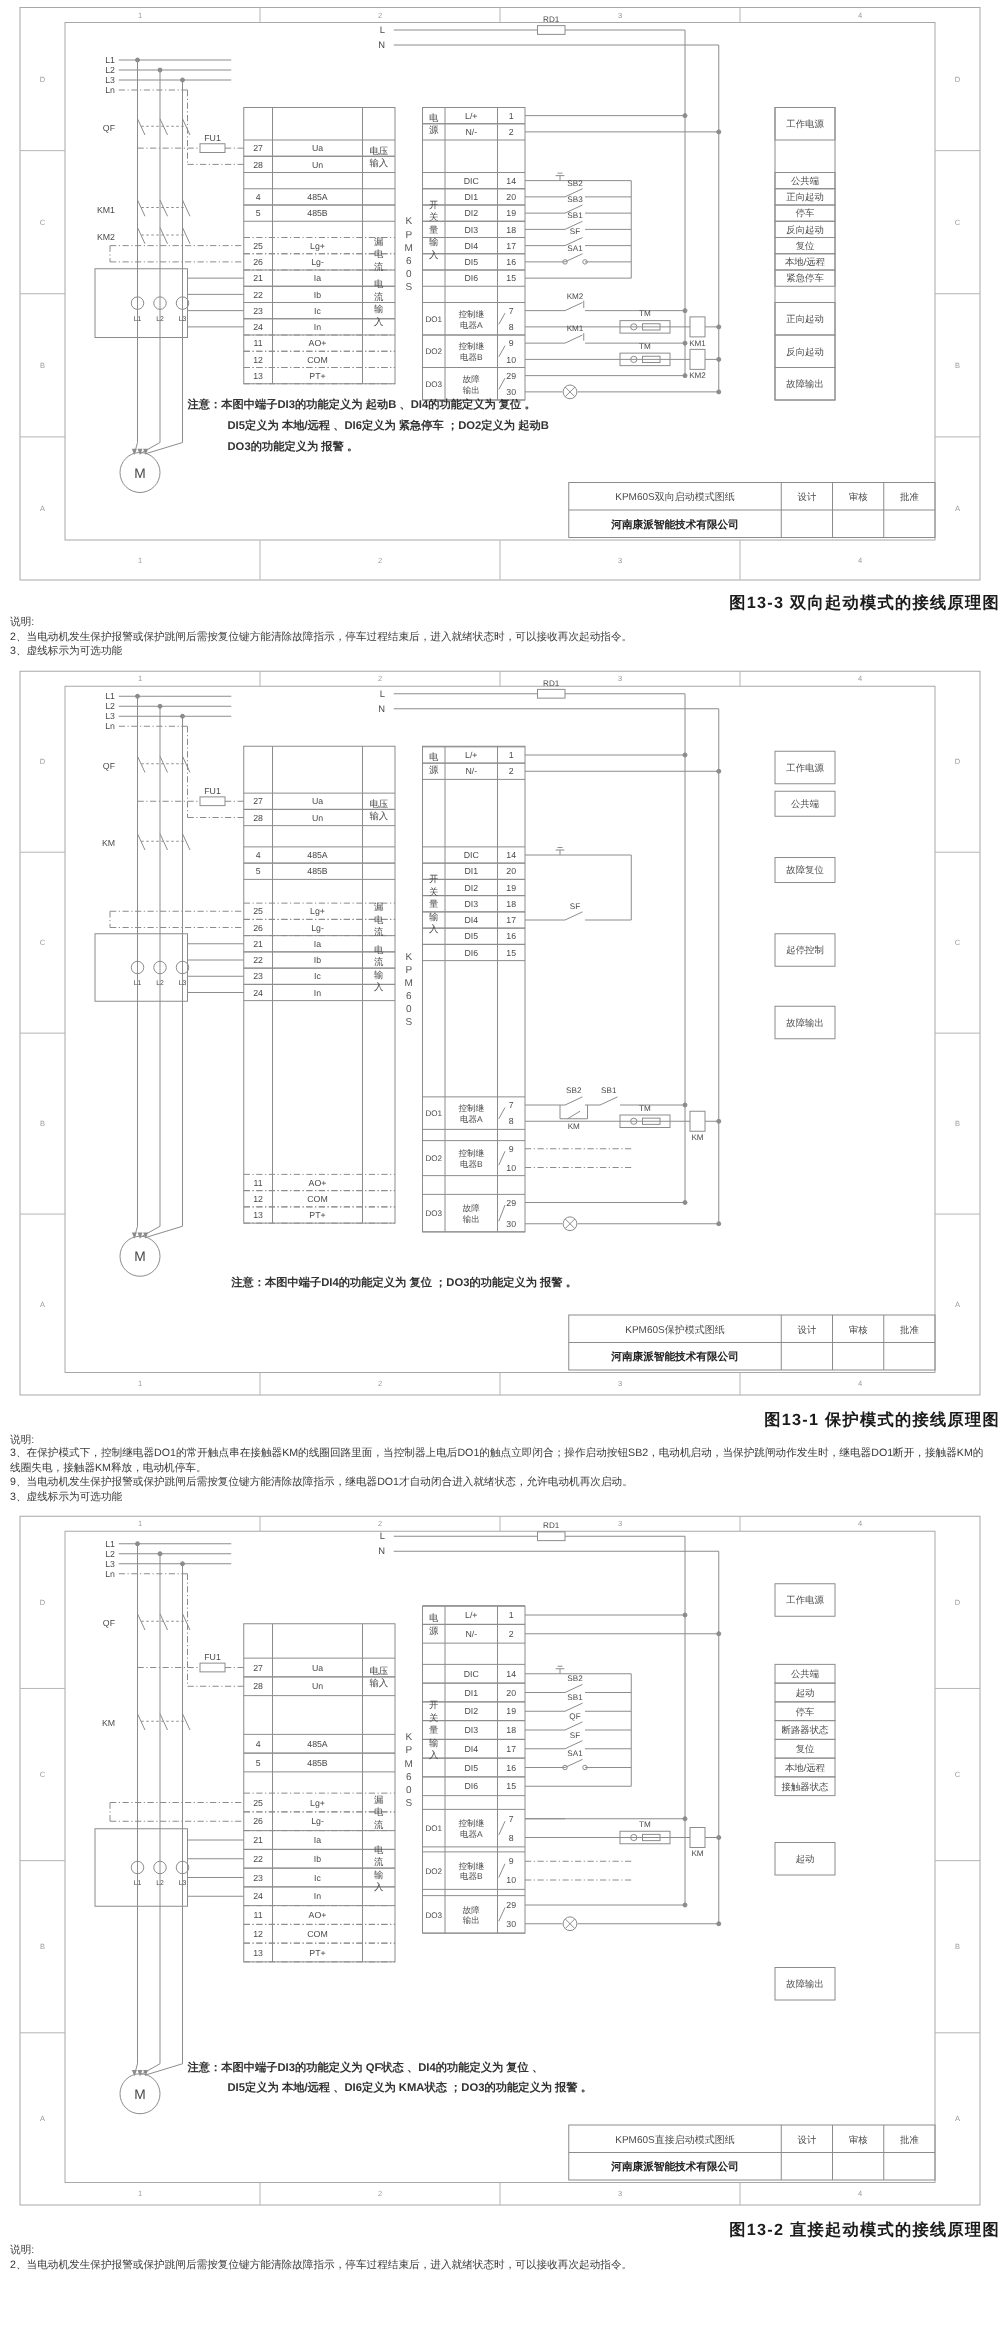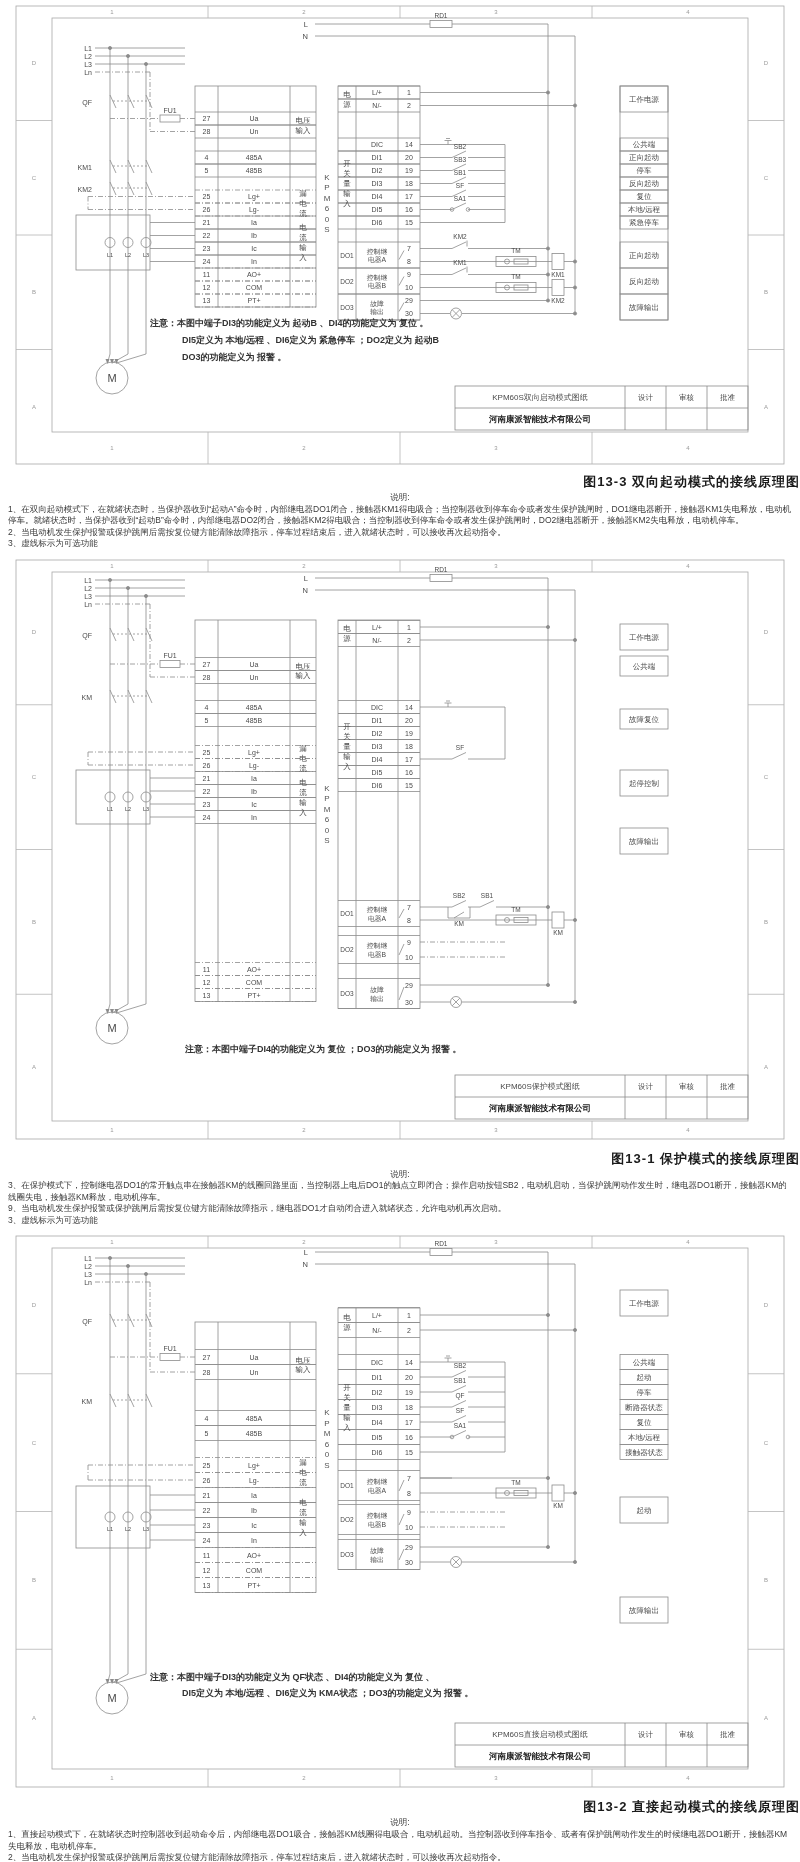--- a/index.html
+++ b/index.html
@@ -2,21 +2,21 @@
 <html><head>
 <meta charset="utf-8">
 <style>
   html,body{margin:0;padding:0;background:#ffffff;width:800px;height:1862px;overflow:hidden;}
   body{font-family:"Liberation Sans","DejaVu Sans",sans-serif;}
   .fig{margin:0;}
   svg.sheet{display:block;margin:0 auto;background:#fff;}
   svg text{font-family:"Liberation Sans","DejaVu Sans",sans-serif;}
   .caption{text-align:right;font-size:13px;font-weight:700;color:#1b1b1b;margin:3px 0 1px 0;letter-spacing:1px;}
   .notes{padding:0 8px 2px 8px;font-size:8.5px;line-height:1.36;color:#3a3a3a;}
-  .notes .nt{margin:0;text-align:center;}
+  .notes .nt{margin:0;}
   .notes .nl{margin:0;}
 </style>
 </head>
 <body>
 
 <div class="page">
 
   <section class="fig">
     <svg id="sheet-0" class="sheet" width="800" height="470" viewBox="0 0 800 470">
         <g>
@@ -366,21 +366,20 @@
           <text x="540" y="400" font-size="8" fill="#4a4a4a" text-anchor="middle" font-weight="400">KPM60S双向启动模式图纸</text>
           <text x="645.5" y="400" font-size="7.5" fill="#4a4a4a" text-anchor="middle" font-weight="400">设计</text>
           <text x="686.5" y="400" font-size="7.5" fill="#4a4a4a" text-anchor="middle" font-weight="400">审核</text>
           <text x="727.5" y="400" font-size="7.5" fill="#4a4a4a" text-anchor="middle" font-weight="400">批准</text>
           <text x="540" y="422" font-size="8.5" fill="#222222" text-anchor="middle" font-weight="600">河南康派智能技术有限公司</text>
         </g>
       </svg>
     <div class="caption">图13-3 双向起动模式的接线原理图</div>
     <div class="notes">
       <div class="nt">说明:</div>
-      <div class="nl">1、在双向起动模式下，在就绪状态时，当保护器收到“起动A”命令时，内部继电器DO1闭合，接触器KM1得电吸合；当控制器收到停车命令或者发生保护跳闸时，DO1继电器断开，接触器KM1失电释放，电动机停车。就绪状态时，当保护器收到“起动B”命令时，内部继电器DO2闭合，接触器KM2得电吸合；当控制器收到停车命令或者发生保护跳闸时，DO2继电器断开，接触器KM2失电释放，电动机停车。</div>
       <div class="nl">2、当电动机发生保护报警或保护跳闸后需按复位键方能清除故障指示，停车过程结束后，进入就绪状态时，可以接收再次起动指令。</div>
       <div class="nl">3、虚线标示为可选功能</div>
     </div>
   </section>
 
   <section class="fig">
     <svg id="sheet-1" class="sheet" width="800" height="595" viewBox="0 0 800 595">
         <g>
           <rect x="16" y="8" width="768" height="579" fill="none" stroke="#a8a8a8" stroke-width="0.8"></rect>
           <rect x="52" y="20" width="696" height="549" fill="none" stroke="#a8a8a8" stroke-width="0.8"></rect>
@@ -1021,19 +1020,18 @@
           <text x="540" y="509" font-size="8" fill="#4a4a4a" text-anchor="middle" font-weight="400">KPM60S直接启动模式图纸</text>
           <text x="645.5" y="509" font-size="7.5" fill="#4a4a4a" text-anchor="middle" font-weight="400">设计</text>
           <text x="686.5" y="509" font-size="7.5" fill="#4a4a4a" text-anchor="middle" font-weight="400">审核</text>
           <text x="727.5" y="509" font-size="7.5" fill="#4a4a4a" text-anchor="middle" font-weight="400">批准</text>
           <text x="540" y="531" font-size="8.5" fill="#222222" text-anchor="middle" font-weight="600">河南康派智能技术有限公司</text>
         </g>
       </svg>
     <div class="caption">图13-2 直接起动模式的接线原理图</div>
     <div class="notes">
       <div class="nt">说明:</div>
-      <div class="nl">1、直接起动模式下，在就绪状态时控制器收到起动命令后，内部继电器DO1吸合，接触器KM线圈得电吸合，电动机起动。当控制器收到停车指令、或者有保护跳闸动作发生的时候继电器DO1断开，接触器KM失电释放，电动机停车。</div>
       <div class="nl">2、当电动机发生保护报警或保护跳闸后需按复位键方能清除故障指示，停车过程结束后，进入就绪状态时，可以接收再次起动指令。</div>
 
     </div>
   </section>
 
 </div>
 
 </body></html>

